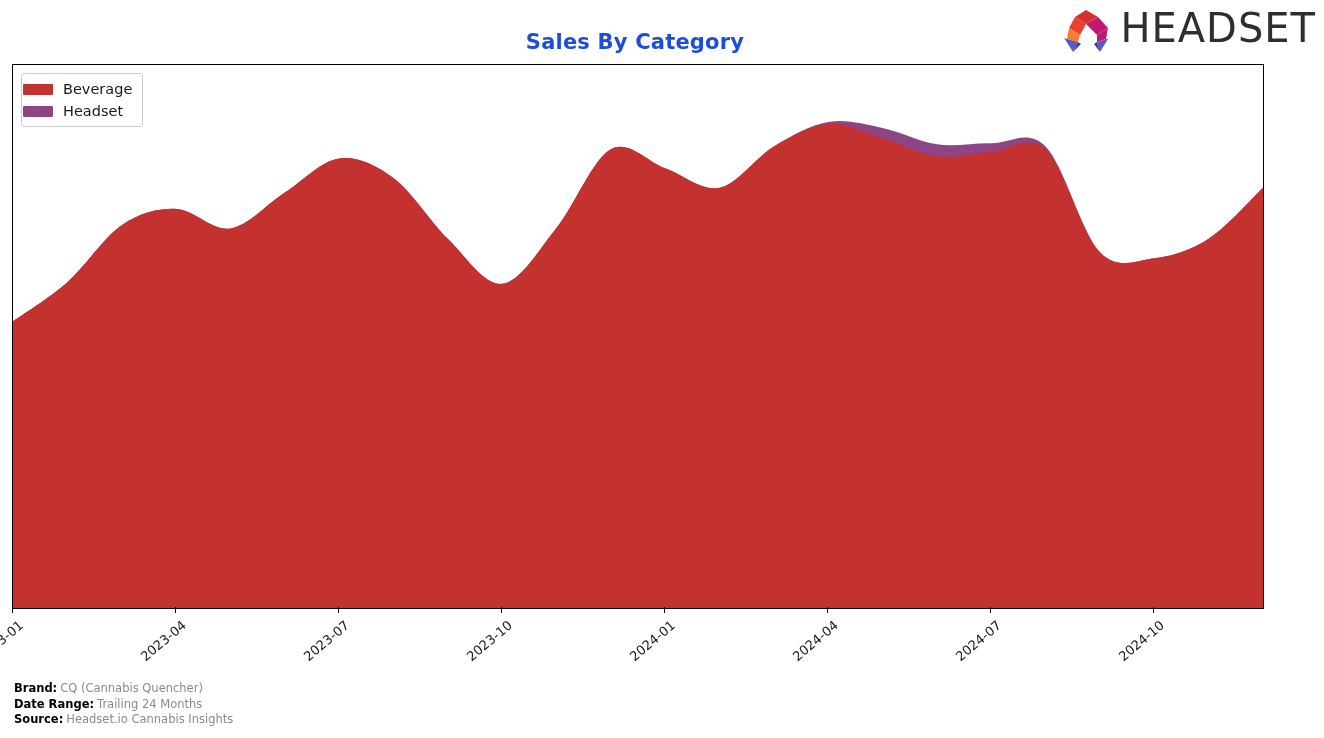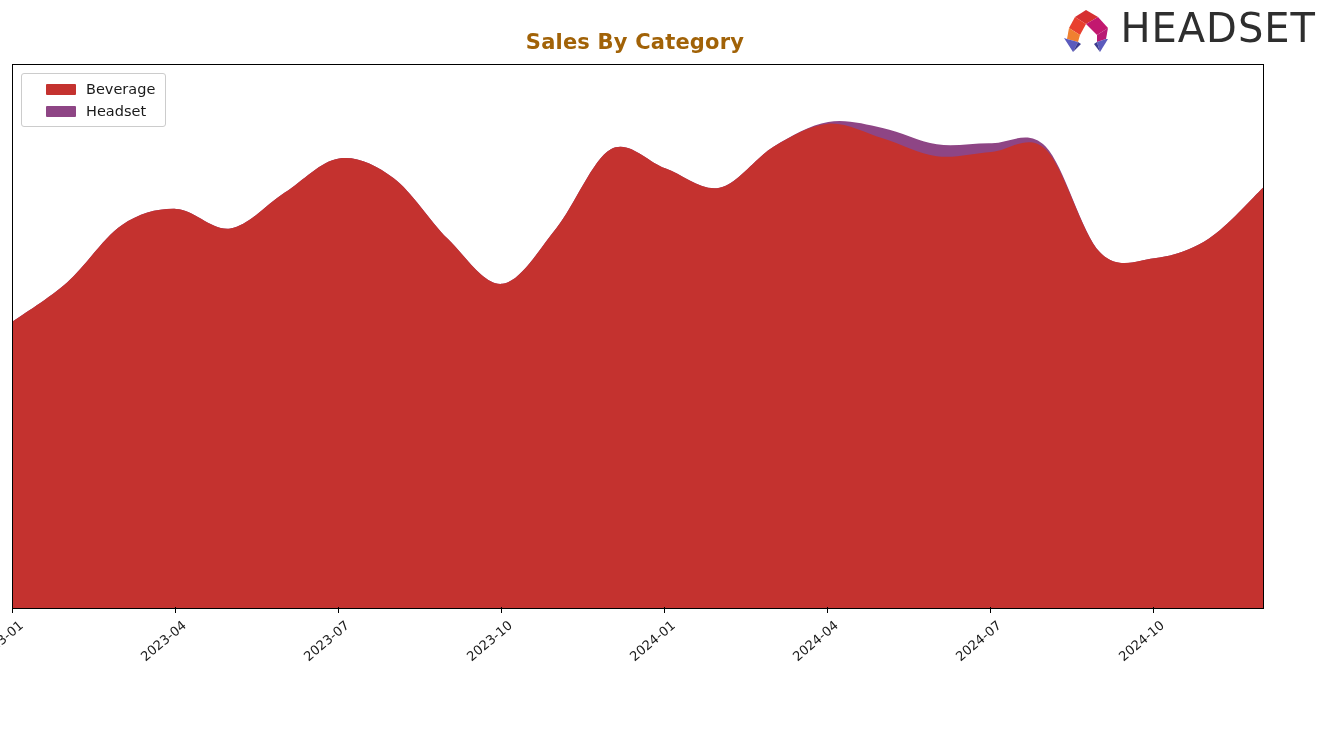--- a/index.html
+++ b/index.html
@@ -24,21 +24,21 @@
   
   .chart-title {
     position: absolute;
     left: 0;
     top: 30px;
     width: 1270px;
     text-align: center;
     font-size: 21px;
     font-weight: bold;
     letter-spacing: 0.2px;
-    color: #a16207;
+    color: #1d4ed8;
   }
 
   .brand-logo {
     position: absolute;
     right: 8px;
     top: 8px;
     height: 50px;
     display: flex;
     align-items: flex-start;
     gap: 6px;
@@ -78,21 +78,21 @@
   }
 
   
   .legend {
     position: absolute;
     left: 8px;
     top: 8px;
     background: #ffffff;
     border: 1px solid #cccccc;
     border-radius: 3px;
-    padding: 6px 10px 6px 24px;
+    padding: 6px 10px 6px 1px;
     display: flex;
     flex-direction: column;
     gap: 4px;
     z-index: 5;
   }
   .legend-row {
     display: flex;
     align-items: center;
     gap: 10px;
     height: 18px;
@@ -206,14 +206,25 @@
       <div class="tick-line" style="left: 652.174px;"></div>
       <div class="tick-label" style="left: 652.174px;">2024-01</div>
       <div class="tick-line" style="left: 815.217px;"></div>
       <div class="tick-label" style="left: 815.217px;">2024-04</div>
       <div class="tick-line" style="left: 978.261px;"></div>
       <div class="tick-label" style="left: 978.261px;">2024-07</div>
       <div class="tick-line" style="left: 1141.3px;"></div>
       <div class="tick-label" style="left: 1141.3px;">2024-10</div>
     </div>
 
+  <div class="footer">
+    <div class="footer-row">
+      <span class="footer-key">Brand:</span><span class="footer-val">CQ (Cannabis Quencher)</span>
+    </div>
+    <div class="footer-row">
+      <span class="footer-key">Date Range:</span><span class="footer-val">Trailing 24 Months</span>
+    </div>
+    <div class="footer-row">
+      <span class="footer-key">Source:</span><span class="footer-val">Headset.io Cannabis Insights</span>
+    </div>
+  </div>
 
 </div>
 
 </body></html>

